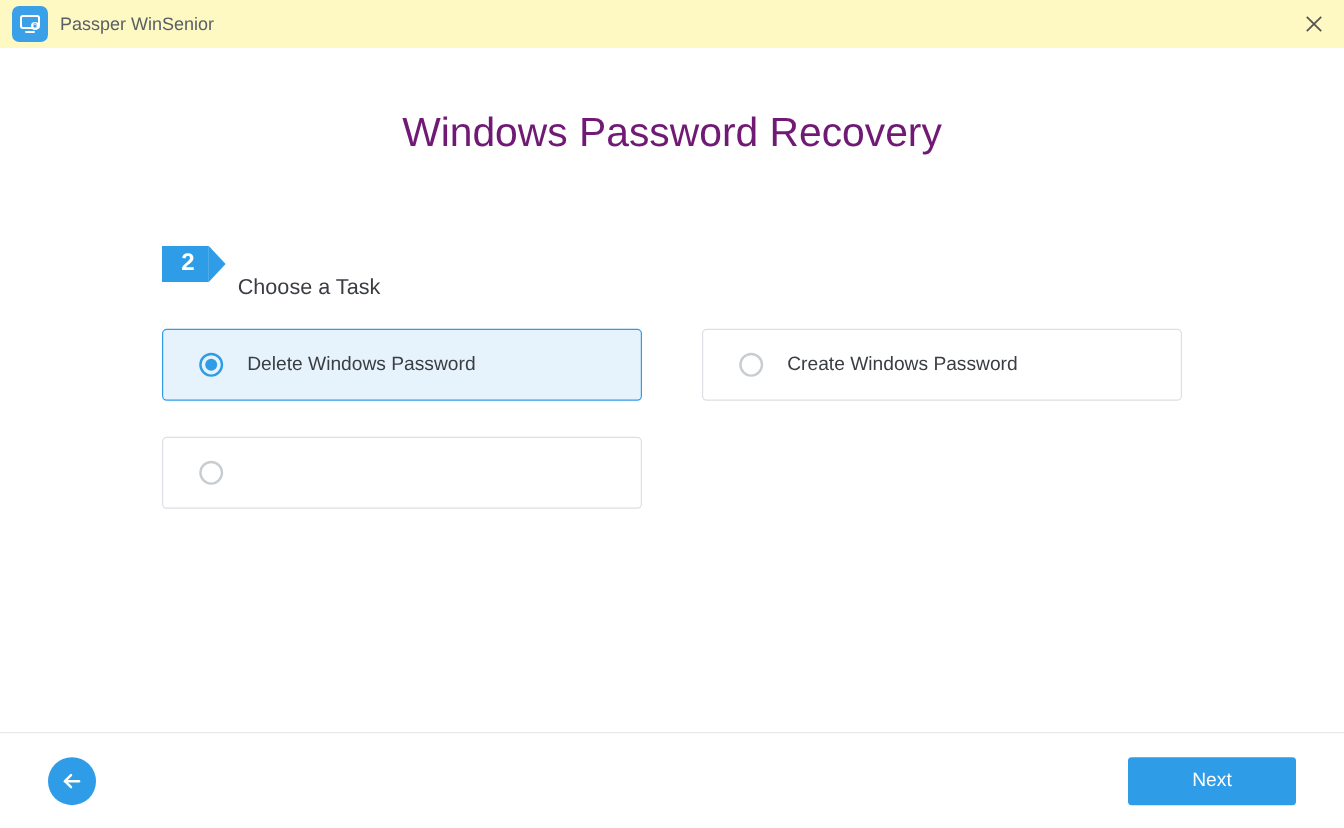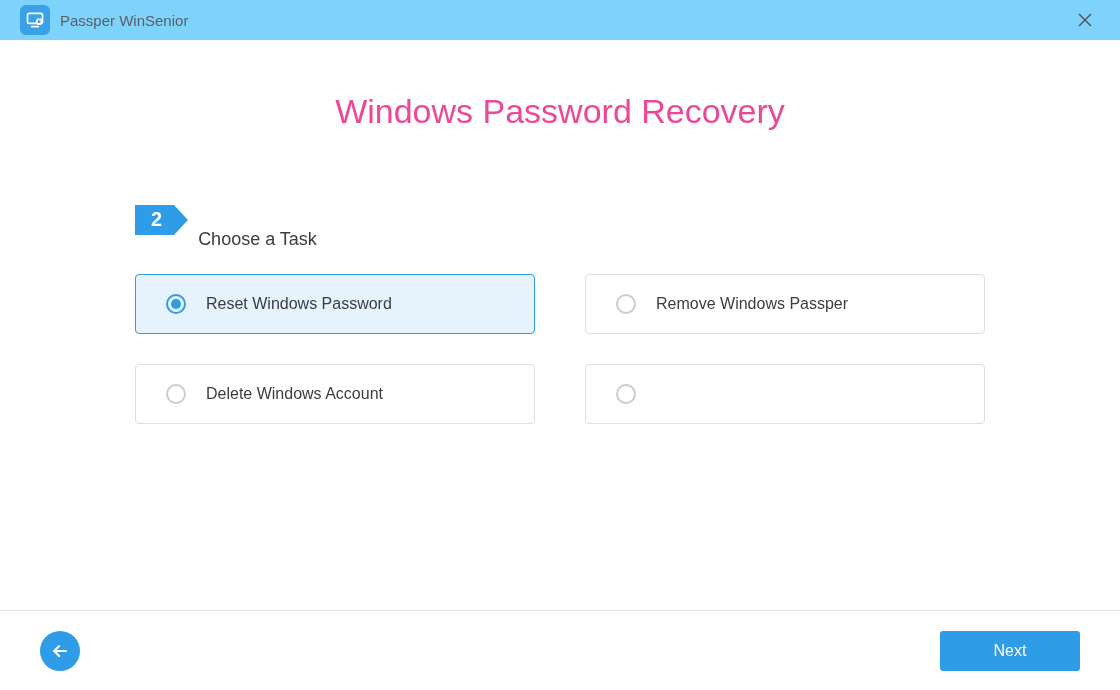--- a/index.html
+++ b/index.html
@@ -2,22 +2,22 @@
 <html><head>
   <meta charset="utf-8">
   <style>
     * { box-sizing: border-box; margin: 0; padding: 0; }
     html, body { width: 1120px; height: 690px; font-family: "Segoe UI", -apple-system, sans-serif; background: #fff; overflow: hidden; }
     
     .titlebar {
       height: 40px;
       display: flex;
       align-items: center;
-      padding: 0 20px;
-      background: #7dd3fc;
+      padding: 0 10px;
+      background: #fef9c3;
     }
     .app-icon {
       width: 30px; height: 30px;
       border-radius: 6px;
       background: #3aa0e8;
       display: flex; align-items: center; justify-content: center;
       margin-right: 10px;
     }
     .app-title { color: #5a5f66; font-size: 15px; }
     .titlebar-spacer { flex: 1; }
@@ -29,21 +29,21 @@
     
     .main {
       padding-top: 52px;
       display: flex;
       flex-direction: column;
       align-items: center;
     }
     .page-title {
       font-size: 34px;
       font-weight: 400;
-      color: #ec4899;
+      color: #701a75;
       margin-bottom: 58px;
     }
     
     .step-row {
       width: 850px;
       display: flex;
       align-items: center;
       margin-bottom: 24px;
     }
     .step-badge {
@@ -168,29 +168,25 @@
   <h1 class="page-title">Windows Password Recovery</h1>
 
   <div class="step-row">
     <div class="step-badge">2</div>
     <div class="step-label">Choose a Task</div>
   </div>
 
   <div class="options">
     <div class="option-card selected">
       <span class="radio"></span>
-      <span class="option-label">Reset Windows Password</span>
+      <span class="option-label">Delete Windows Password</span>
     </div>
     <div class="option-card">
       <span class="radio"></span>
-      <span class="option-label">Remove Windows Passper</span>
-    </div>
-    <div class="option-card">
-      <span class="radio"></span>
-      <span class="option-label">Delete Windows Account</span>
+      <span class="option-label">Create Windows Password</span>
     </div>
     <div class="option-card">
       <span class="radio"></span>
     </div>
   </div>
 </div>
 
 <div class="footer">
   <div class="back-btn">
     <svg width="20" height="20" viewBox="0 0 24 24">

